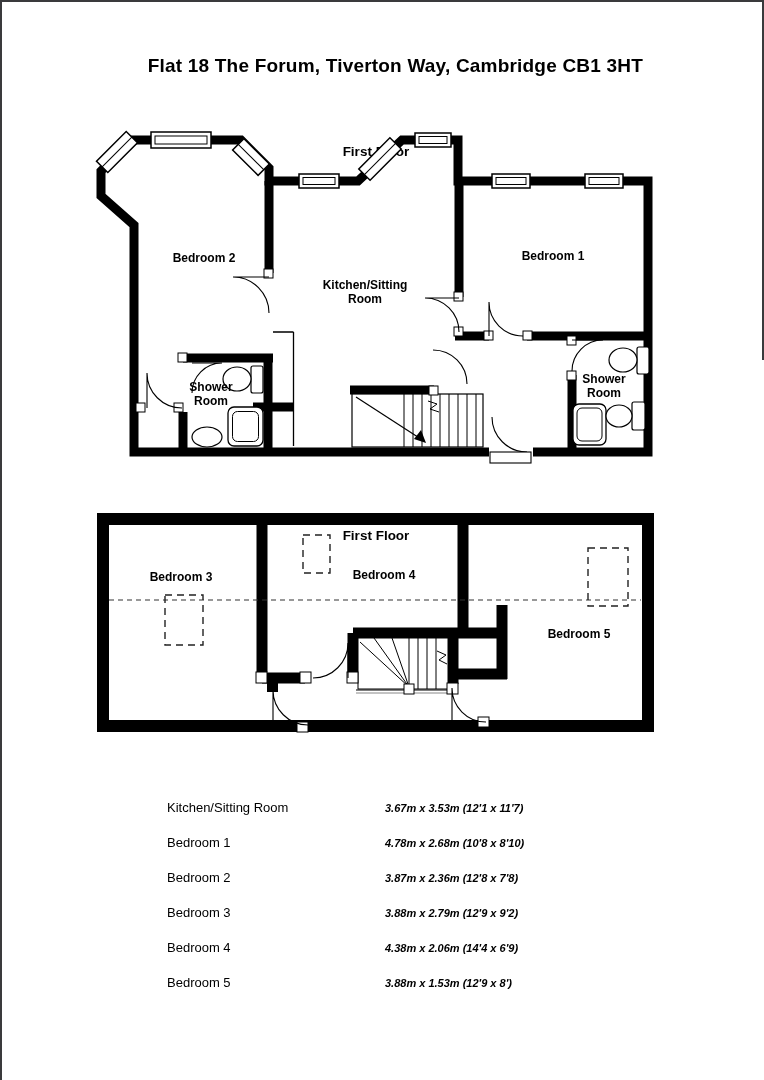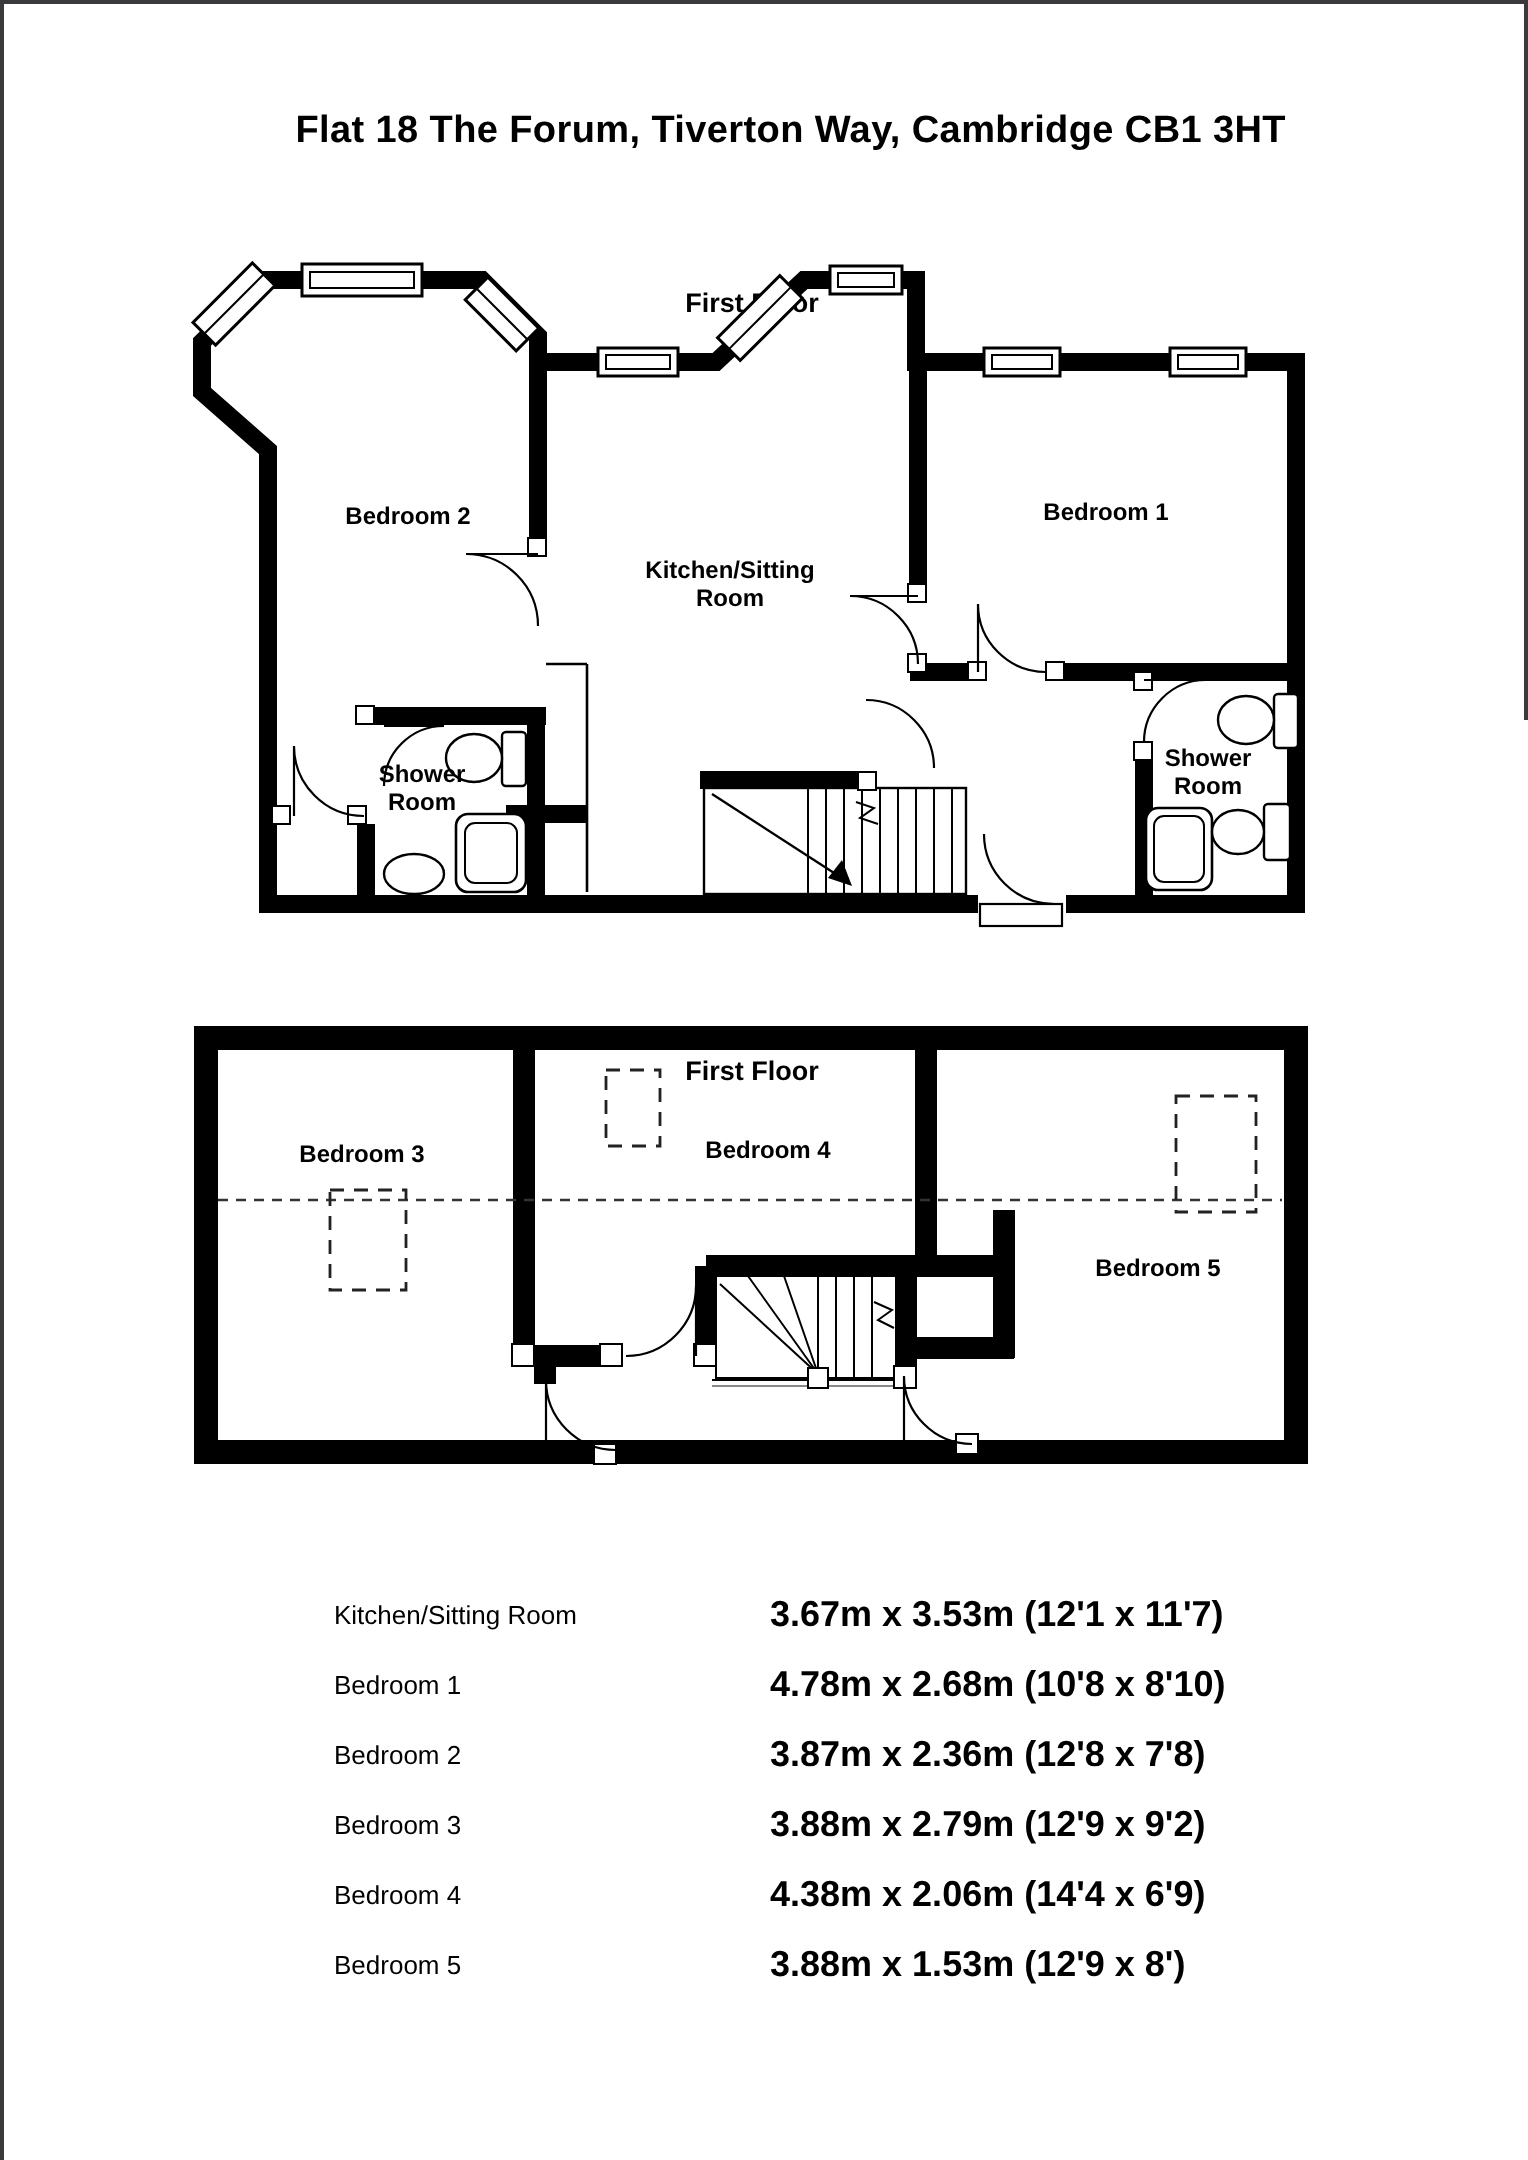--- a/index.html
+++ b/index.html
@@ -14,21 +14,21 @@
   .floor-heading{position:absolute;left:0;width:752px;text-align:center;
                  font-size:13.5px;font-weight:bold;margin-top:38px;}
   #heading-first{top:106px;}
   #heading-second{top:490px;}
   svg{position:absolute;left:0;top:0;}
   svg text{font-family:"Liberation Sans","DejaVu Sans",sans-serif;
            font-size:12px;font-weight:bold;fill:#000;text-anchor:middle;}
   .dim-table{position:absolute;left:167px;top:790px;width:560px;}
   .dim-row{display:flex;height:35px;align-items:center;}
   .dim-room{width:218px;font-size:13px;font-weight:normal;}
-  .dim-size{font-size:18px;font-weight:bold;}
+  .dim-size{font-size:11px;font-weight:bold;font-style:italic;}
 </style>
 </head>
 <body>
 
 <div id="border-left" class="page-border"></div>
 <div id="border-top" class="page-border"></div>
 <div id="border-right" class="page-border"></div>
 
 <div class="page-title">Flat 18 The Forum, Tiverton Way, Cambridge CB1 3HT</div>
 <div id="heading-first" class="floor-heading">First Floor</div>

